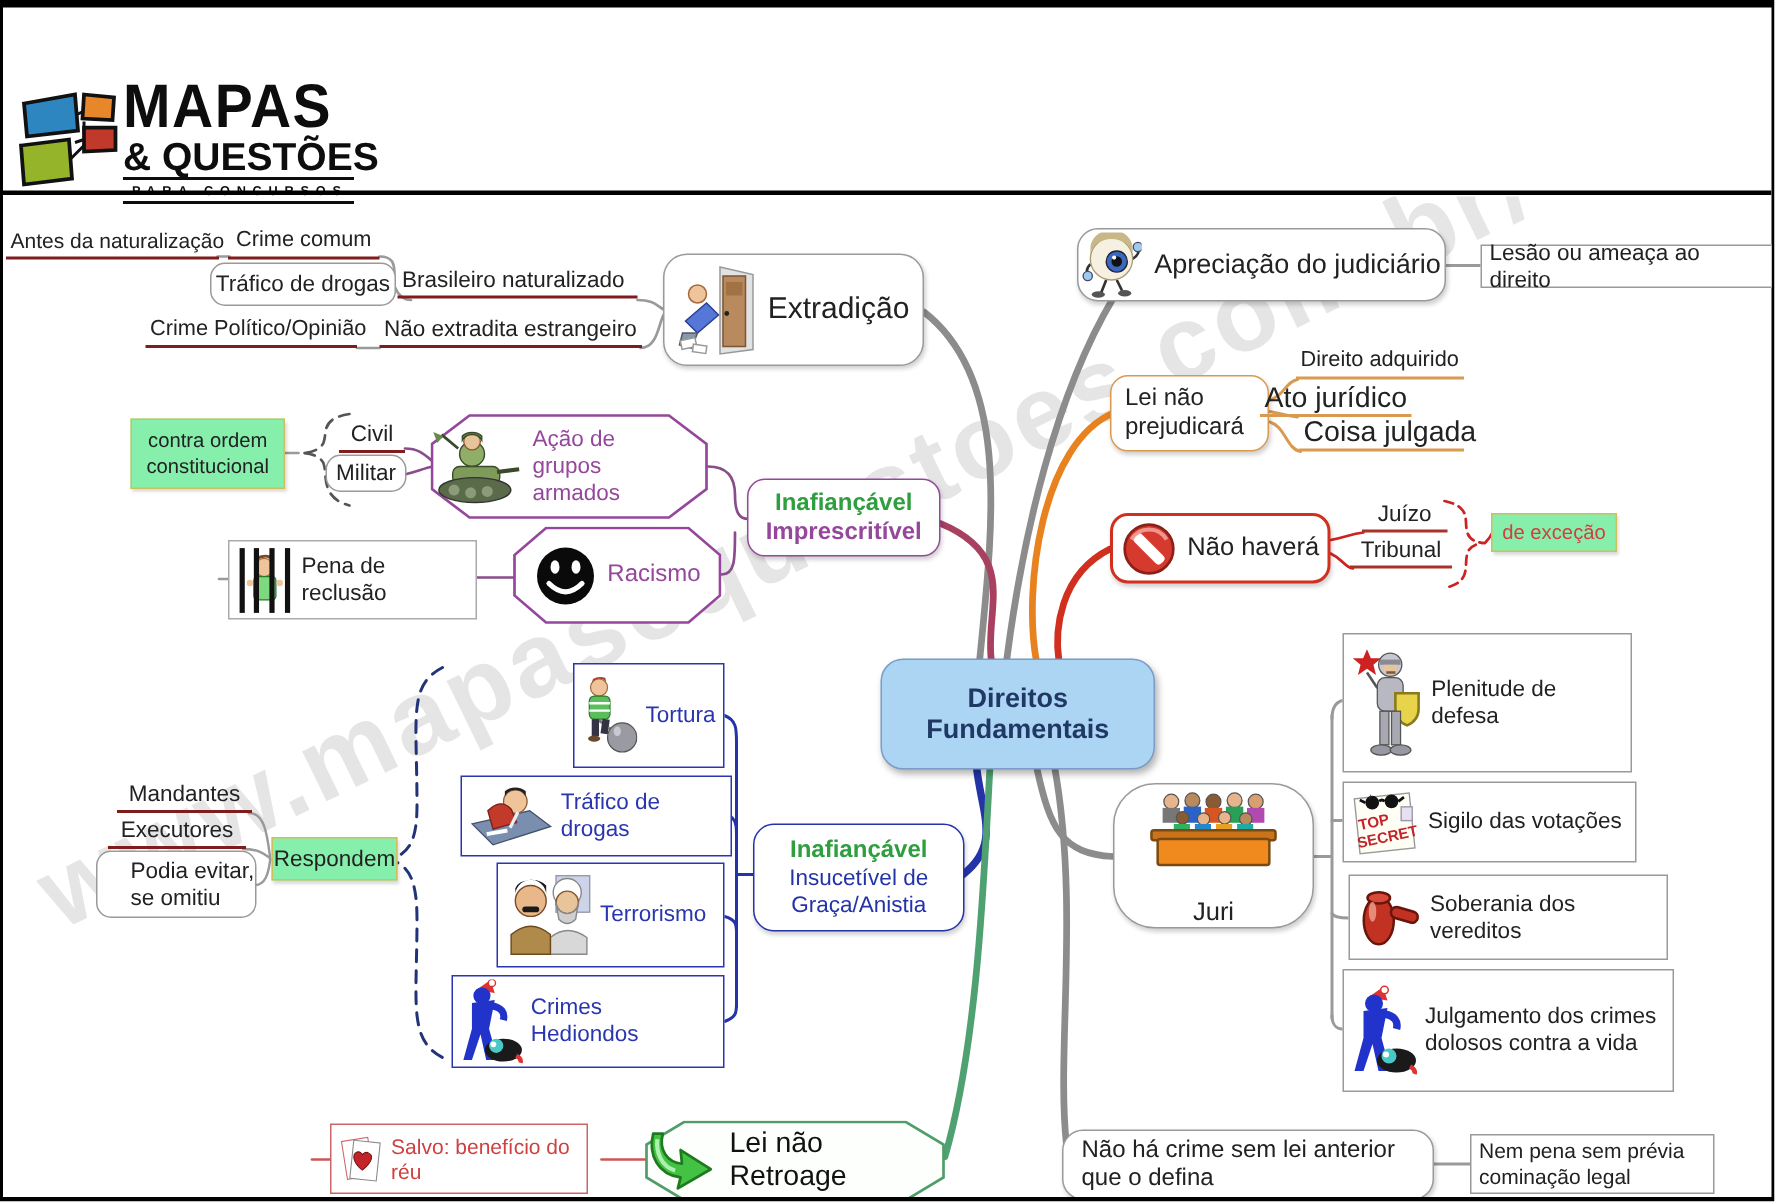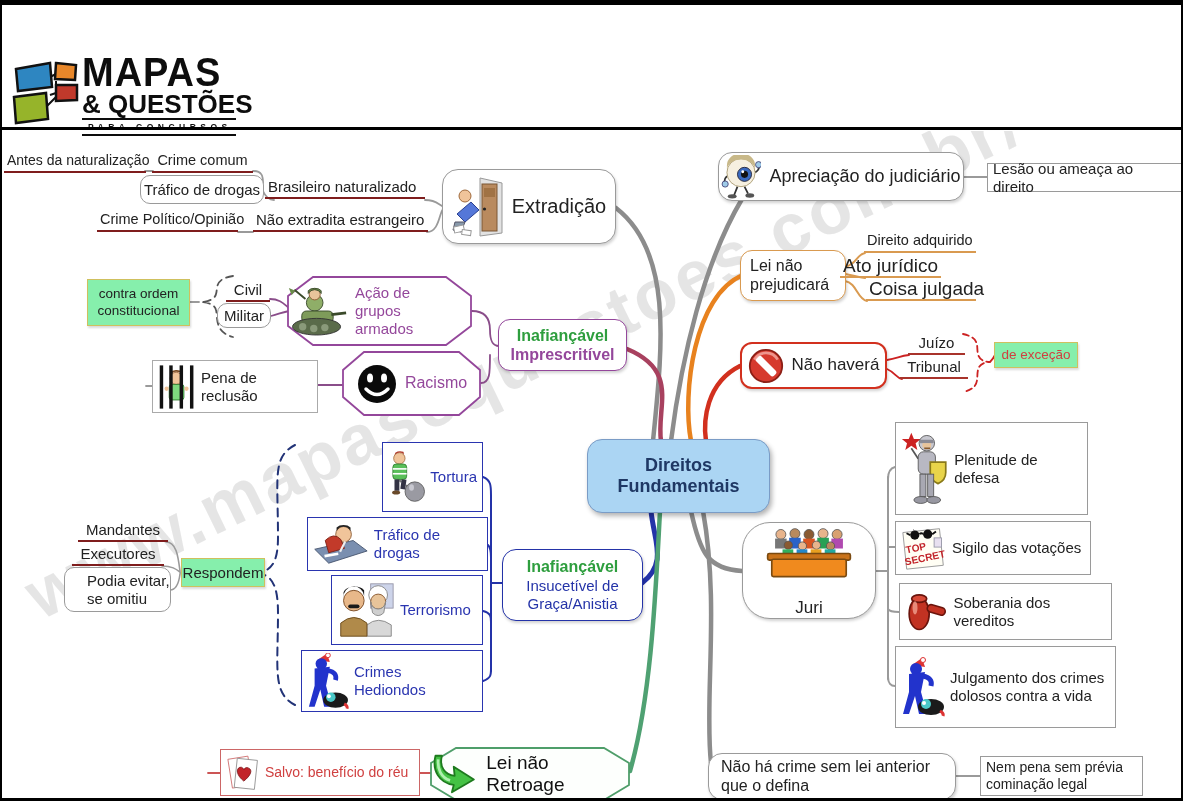--- a/index.html
+++ b/index.html
@@ -291,21 +291,21 @@
       </svg>
       <span class="lbl">Crimes Hediondos</span>
     </div>
 
     <div class="rn" style="left:500px;top:544px;width:141px;height:72px;border-color:#2433a8;border-radius:14px;flex-direction:column;gap:0">
       <span style="font-size:16px;font-weight:bold;color:#2e9e3e;line-height:1.2">Inafiançável</span>
       <span class="pre" style="font-size:15px;color:#2433a8;line-height:1.2;text-align:center">Insucetível de
 Graça/Anistia</span>
     </div>
 
-    <div class="bx" style="left:218px;top:744px;width:200px;height:47px;border-color:#cc6666">
+    <div class="bx" style="left:218px;top:744px;width:172px;height:47px;border-color:#cc6666">
       <svg width="34" height="42" viewBox="0 0 42 44">
         <rect x="5" y="3" width="25" height="36" fill="#fff" stroke="#c66" transform="rotate(-9 17 21)"></rect>
         <rect x="12" y="5" width="25" height="36" fill="#fff" stroke="#888" transform="rotate(6 24 23)"></rect>
         <path d="M22 32 C13 25 12 17 17 15 C20 14 22 17 22 18 C22 17 25 14 28 16 C33 18 31 25 22 32Z" fill="#c2242a" stroke="#7a1418"></path>
       </svg>
       <span class="lbl" style="color:#d04040;font-size:14px">Salvo: benefício do réu</span>
     </div>
 
     <div class="oct" style="left:428px;top:742px;width:200px;height:54px">
       <svg class="bg" width="200" height="54" viewBox="0 0 200 54">

